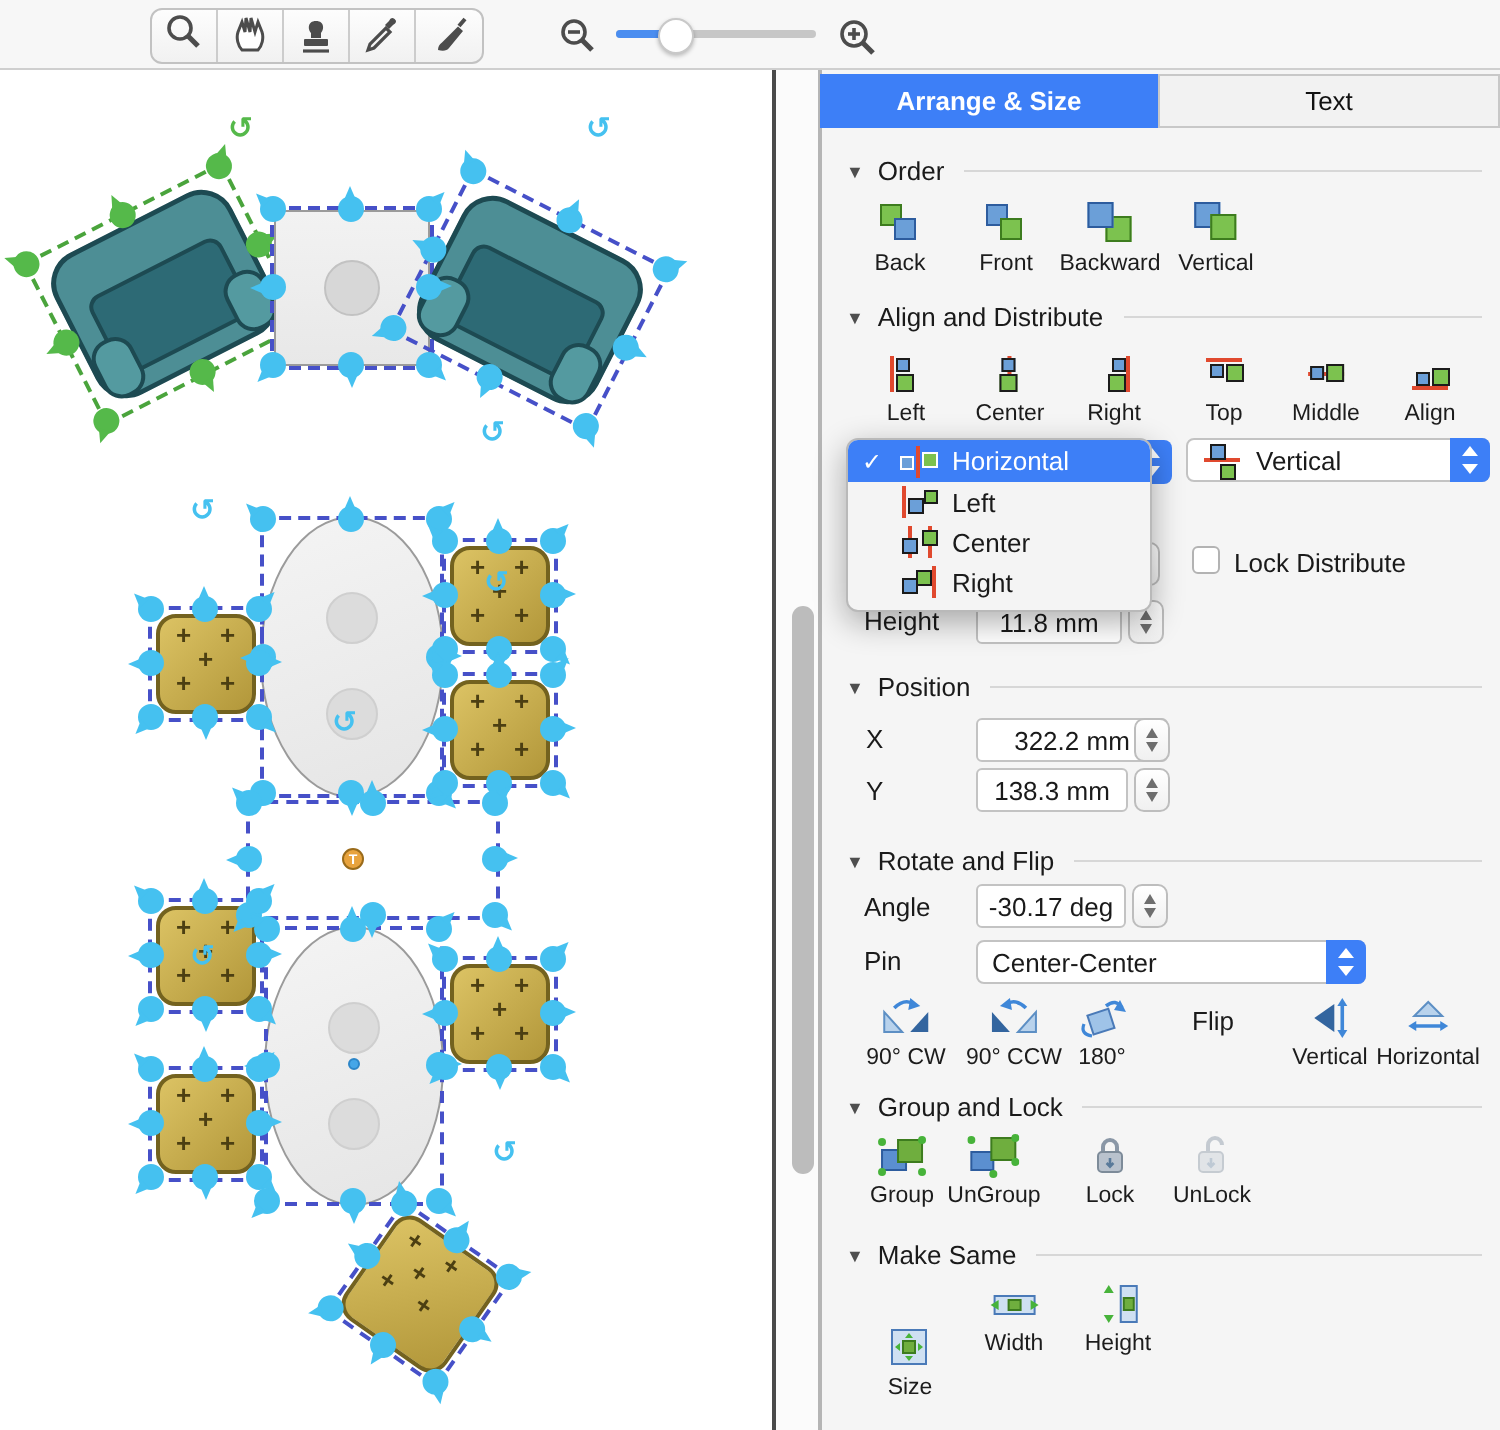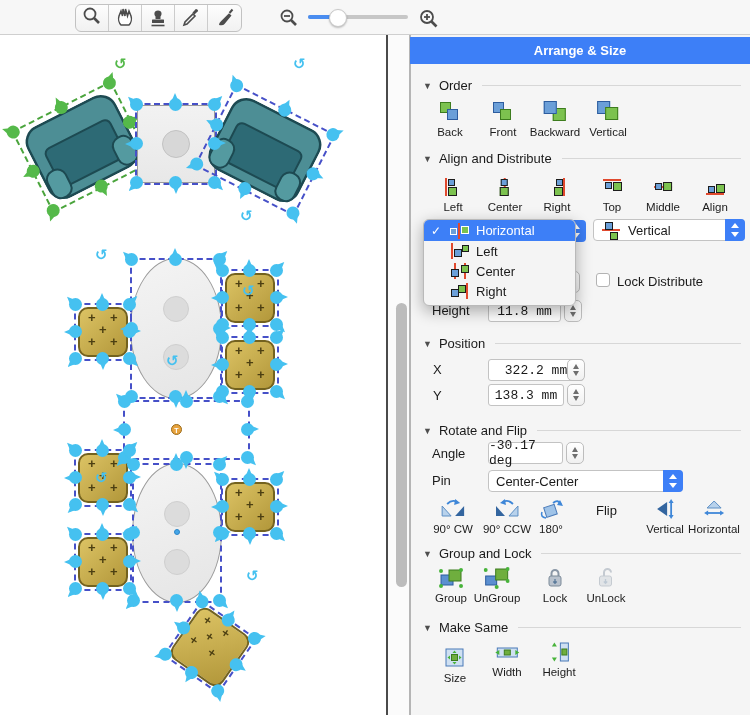--- a/index.html
+++ b/index.html
@@ -42,21 +42,21 @@
   .sh .tri{color:#4e4e4e;font-size:9px;margin-right:7px;}
   .sh .ln{flex:1;height:1px;background:#d7d7d7;margin-left:10px;}
   .ib{position:absolute;transform:translateX(-50%);display:flex;flex-direction:column;align-items:center;font-size:11.5px;color:#1c1c1c;white-space:nowrap;}
   .ib .ic{height:24px;display:flex;align-items:flex-end;justify-content:center;margin-bottom:3px;position:relative;width:28px;}
   .osq{position:absolute;width:11px;height:11px;box-sizing:border-box;border:1px solid;}
   .bsq{background:#6b9fd8;border-color:#2d5c9e;} .gsq{background:#7cc24f;border-color:#3d7c1e;}
   .aic{position:relative;width:22px;height:22px;}
   .asq{position:absolute;box-sizing:border-box;border:1px solid;}
   .rl{position:absolute;background:#e0492e;}
   .lbl{position:absolute;font-size:13px;color:#1a1a1a;}
-  .fld{position:absolute;height:22px;background:#fff;border:1px solid #c3c3c3;border-radius:3px;font-size:13px;color:#1a1a1a;display:flex;align-items:center;justify-content:center;box-sizing:border-box;font-family:Liberation Mono, monospace;}
+  .fld{position:absolute;height:22px;background:#fff;border:1px solid #c3c3c3;border-radius:3px;font-size:13px;color:#1a1a1a;display:flex;align-items:center;justify-content:center;box-sizing:border-box;}
   .step{position:absolute;width:18px;height:22px;border:1px solid #bdbdbd;border-radius:5px;background:linear-gradient(#fff,#f0f0f0);box-sizing:border-box;}
   .step::before,.step::after{content:'';position:absolute;left:4.5px;border-left:3.5px solid transparent;border-right:3.5px solid transparent;}
   .step::before{top:4px;border-bottom:5px solid #6e6e6e;}
   .step::after{bottom:4px;border-top:5px solid #6e6e6e;}
   .bstep{position:absolute;width:20px;height:22px;background:#3d7ff7;border-radius:4px;box-sizing:border-box;}
   .bstep::before,.bstep::after{content:'';position:absolute;left:6px;border-left:4px solid transparent;border-right:4px solid transparent;}
   .bstep::before{top:4px;border-bottom:5px solid #fff;}
   .bstep::after{bottom:4px;border-top:5px solid #fff;}
   .pop{position:absolute;height:22px;background:#fff;border:1px solid #c3c3c3;border-radius:4px;display:flex;align-items:center;gap:7px;padding-left:7px;font-size:13px;color:#1a1a1a;box-sizing:border-box;}
   .pop .cap{position:absolute;right:-1px;top:-1px;border-radius:0 4px 4px 0;}
@@ -377,20 +377,21 @@
 
   <div class="canvas-edge"></div>
   <div class="gutter">
     <div class="thumb"></div>
   </div>
 
   <div class="panel"></div>
 
   <div class="tabs">
     <div class="tab active">Arrange &amp; Size</div>
+    <div class="tab">Text</div>
   </div>
 
   <div class="sh" style="top:78px;">
     <span class="tri">▼</span>
     <span>Order</span>
       <span class="ln"></span>
   </div>
   <div class="ib" style="left:450px;top:99px;">
     <span class="ic">
         <span class="osq gsq" style="left:4px;top:3px;"></span>
@@ -643,21 +644,21 @@
         </svg>
       </span>
     <span>UnLock</span>
   </div>
 
   <div class="sh" style="top:620px;">
     <span class="tri">▼</span>
     <span>Make Same</span>
       <span class="ln"></span>
   </div>
-  <div class="ib" style="left:455px;top:645px;">
+  <div class="ib" style="left:455px;top:661px;">
     <span class="ic">
         <svg width="24" height="22">
           <rect x="3" y="2" width="17" height="17" fill="#cfe0f2" stroke="#4a7ab8"></rect>
           <rect x="8.5" y="7.5" width="6" height="6" fill="#6fae3e" stroke="#3d7c1e"></rect>
           <g fill="#47b33a">
             <path d="M11.5 3.5 l-2 2.5 h4 Z"></path>
             <path d="M11.5 17.5 l-2 -2.5 h4 Z"></path>
             <path d="M4.5 10.5 l2.5 -2 v4 Z"></path>
             <path d="M18.5 10.5 l-2.5 -2 v4 Z"></path>
           </g>

